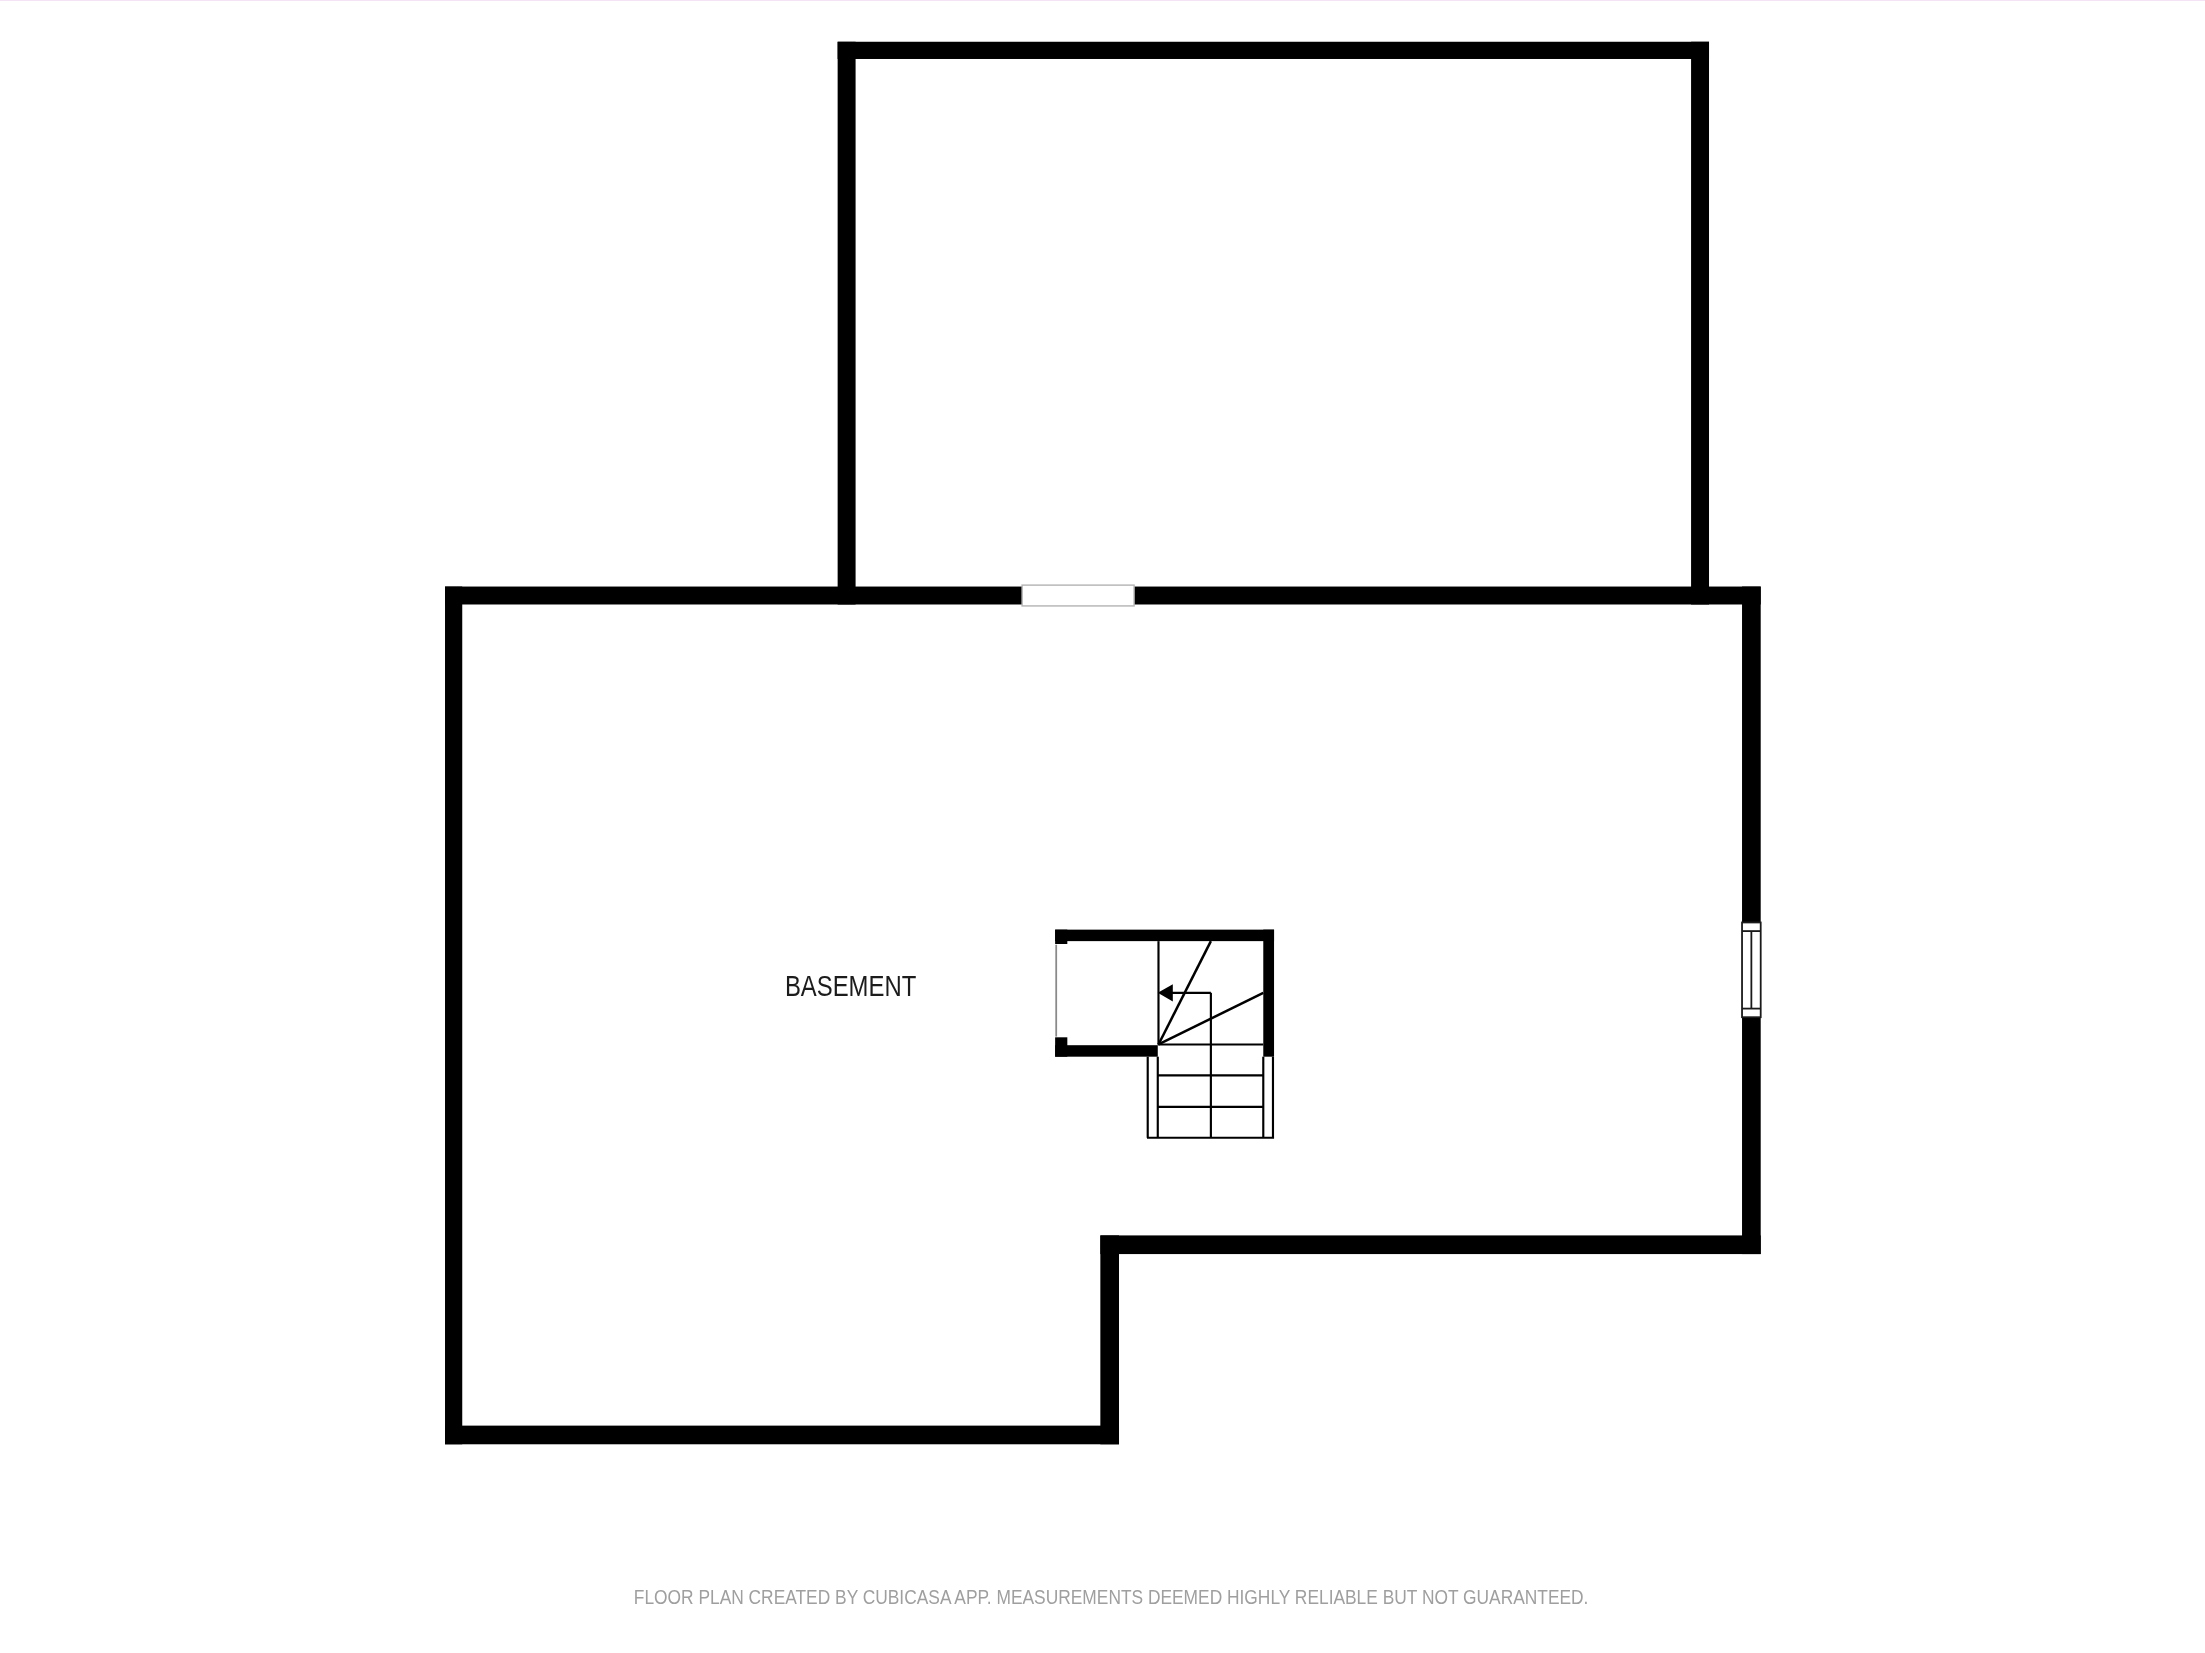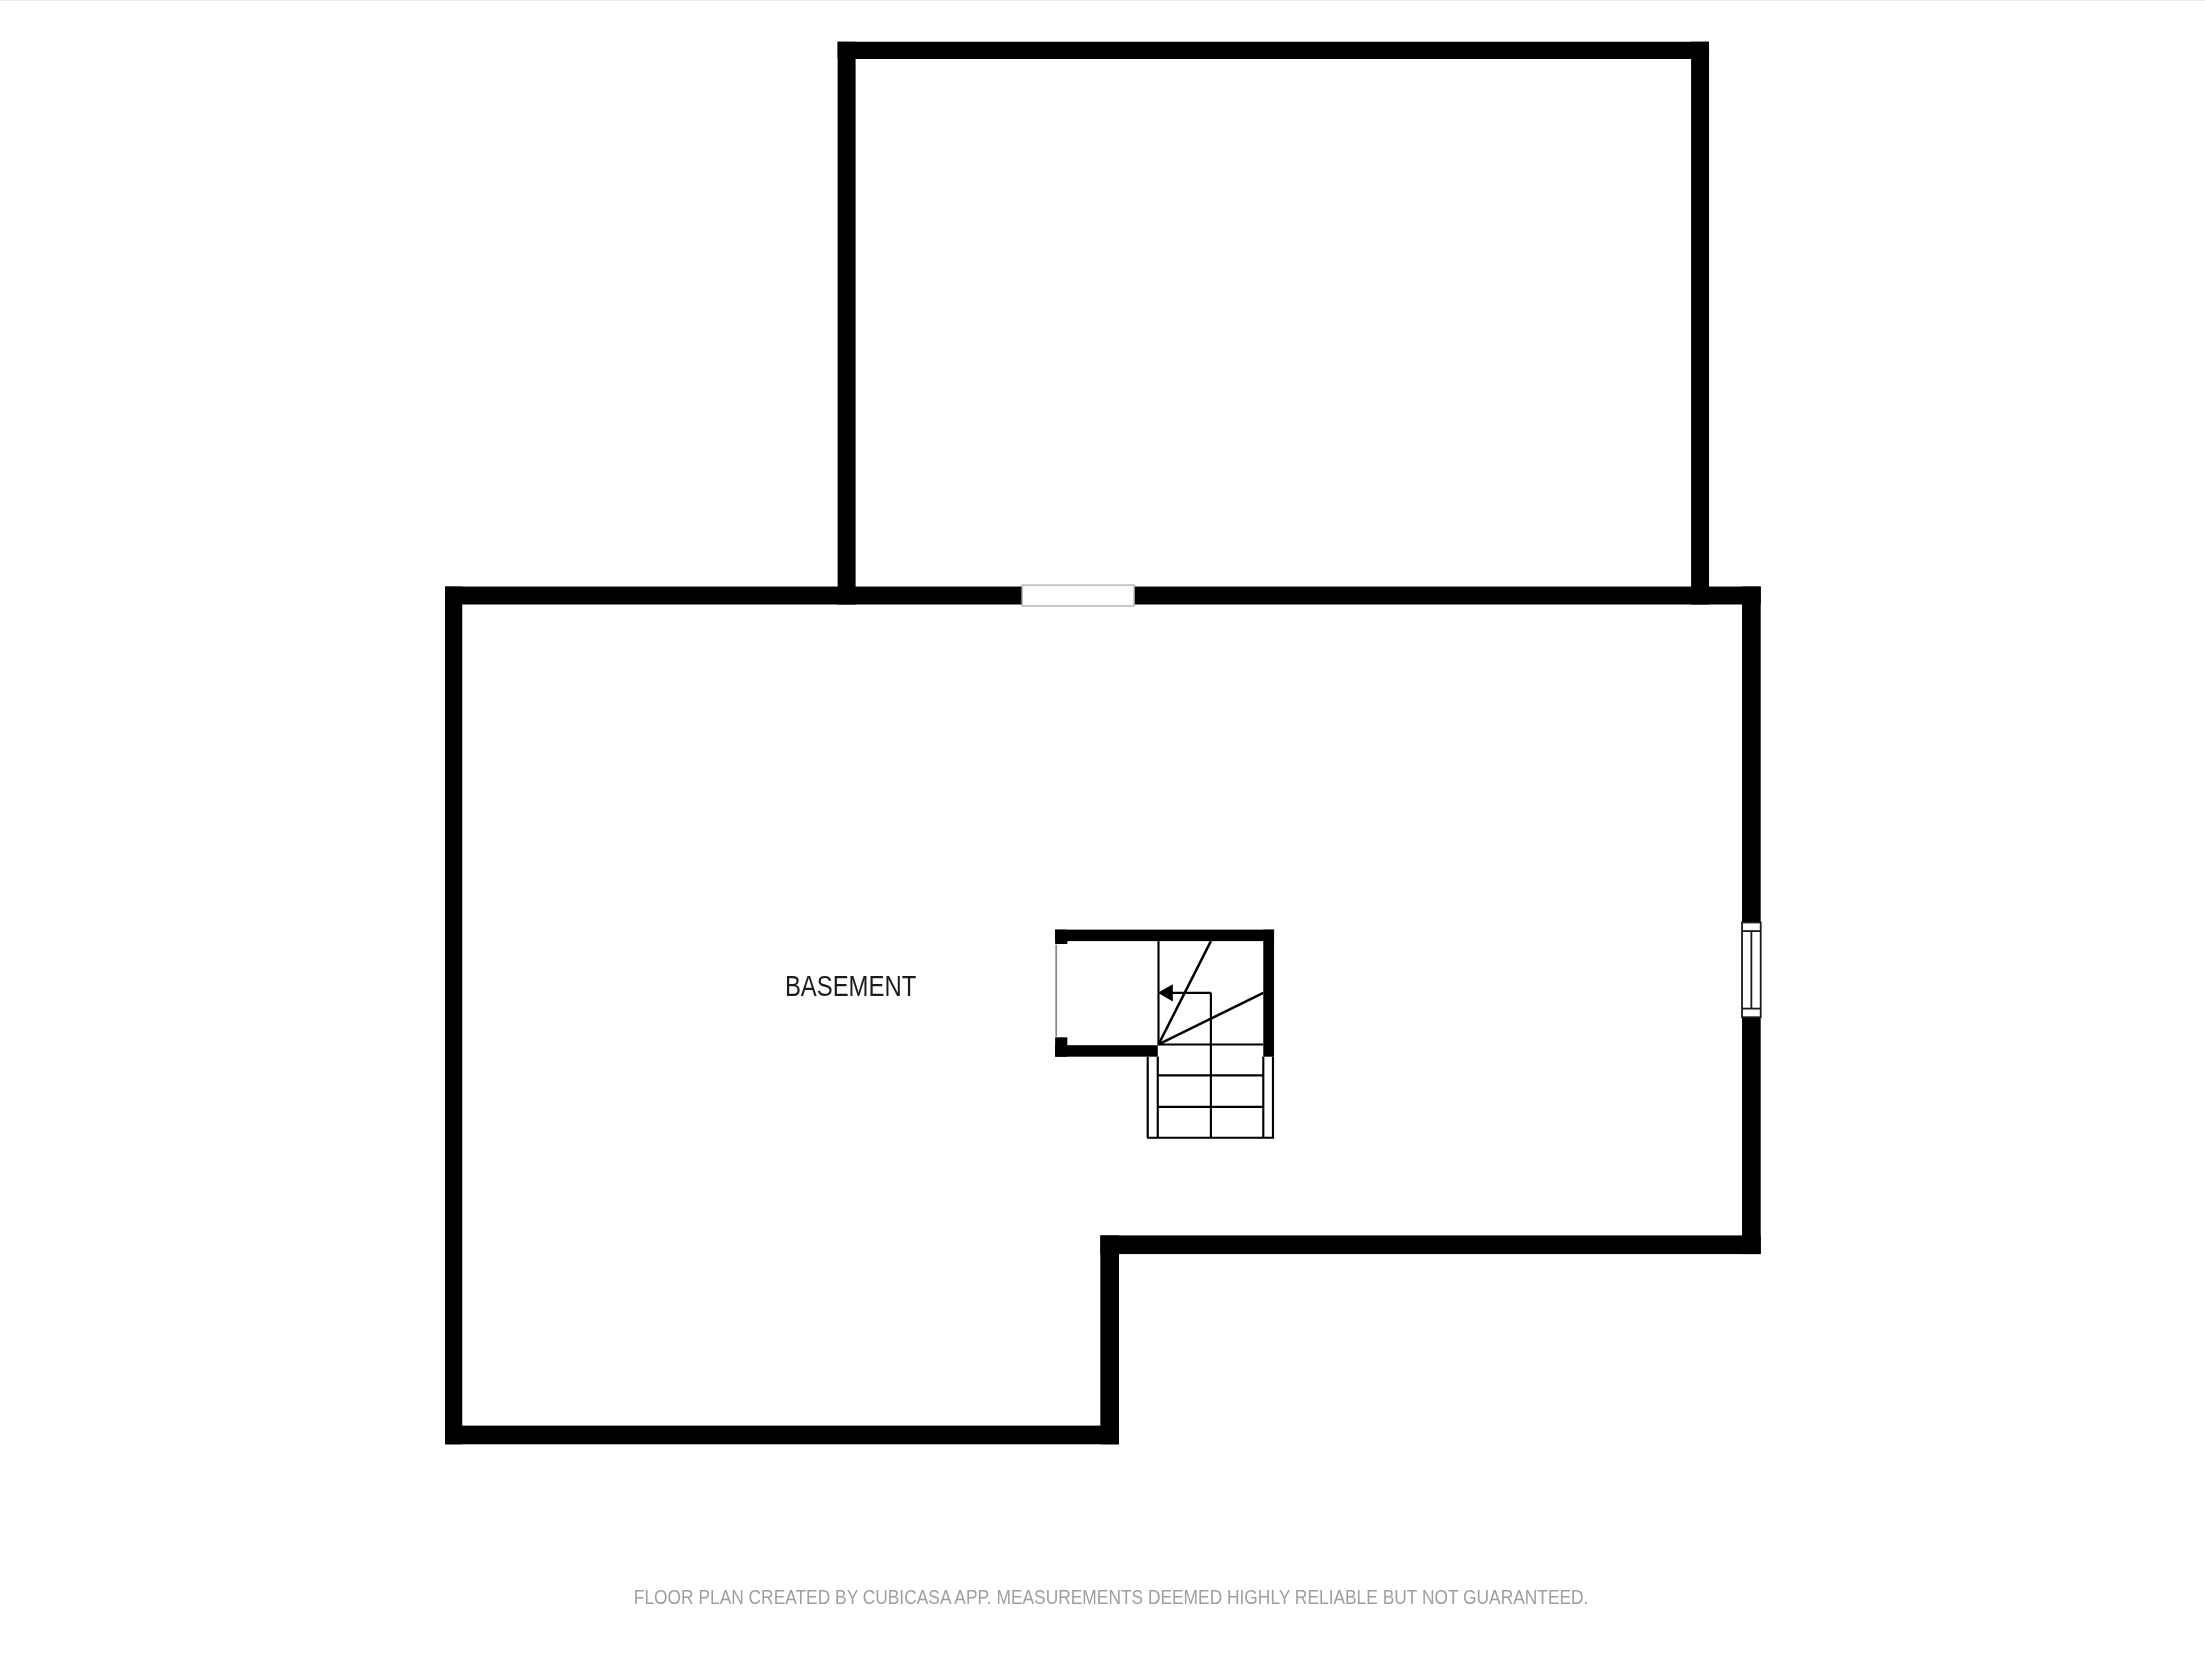--- a/index.html
+++ b/index.html
@@ -7,21 +7,21 @@
     padding: 0;
     background: #ffffff;
     width: 2205px;
     height: 1654px;
     font-family: "Liberation Sans", sans-serif;
   }
   #plan-stage {
     position: relative;
     width: 2205px;
     height: 1654px;
-    background: #15803d;
+    background: #a21caf;
     overflow: hidden;
   }
   svg { display: block; }
   .wall { stroke: none; }
   .stairline { fill: none; }
   text { font-family: "Liberation Sans", sans-serif; }
 </style>
 </head>
 <body>
 

